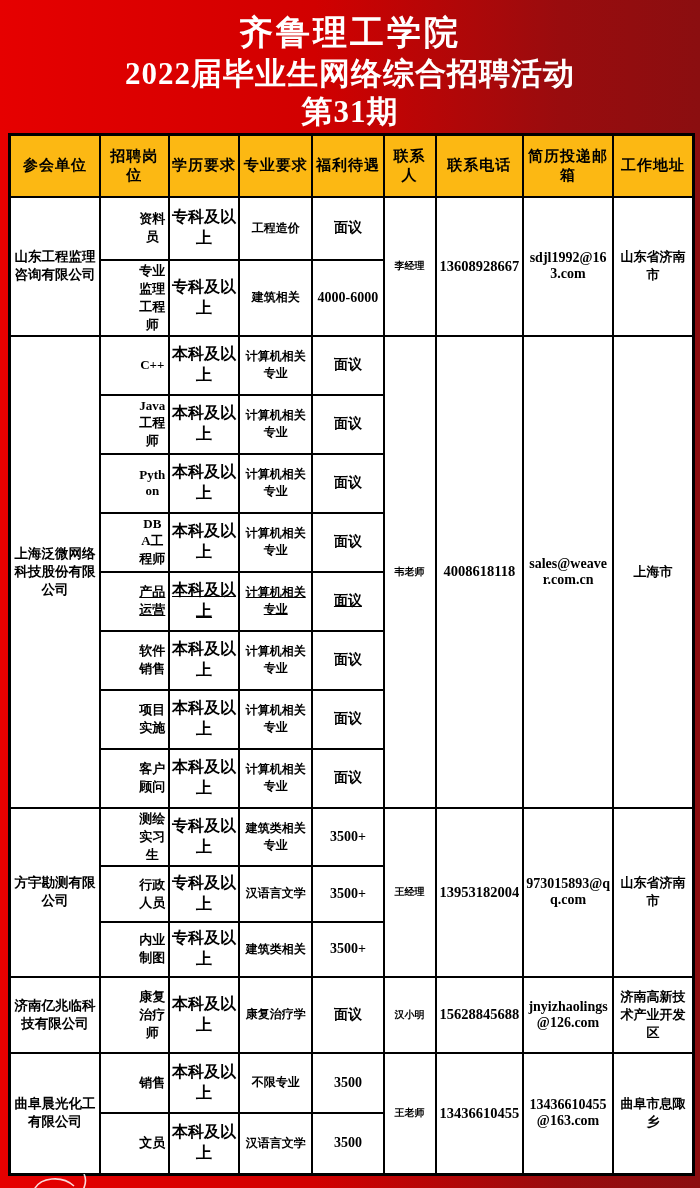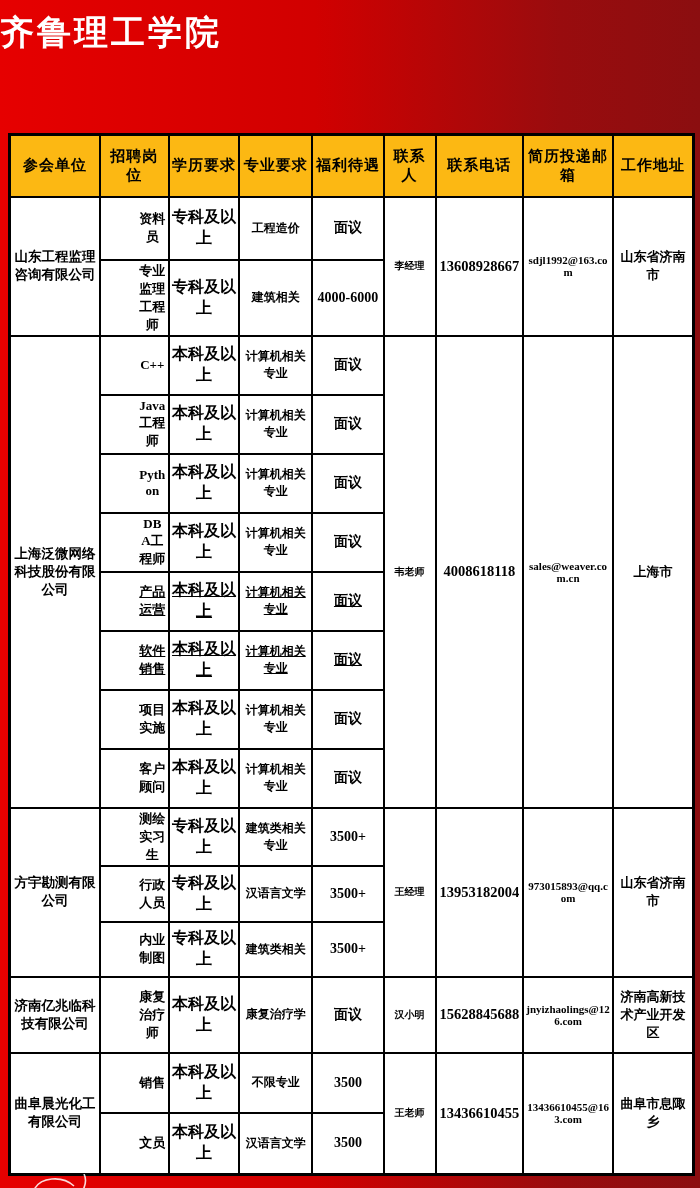--- a/index.html
+++ b/index.html
@@ -6,21 +6,21 @@
   body{
     width:700px;height:1188px;overflow:hidden;
     font-family:"Liberation Serif","DejaVu Serif",serif;
     background:linear-gradient(90deg,var(--bg-left,#E60000) 0%,#D10000 45%,#990C0E 80%,var(--bg-right,#8B0E10) 100%);
   }
   .page{display:flex;flex-direction:column;width:700px;height:1188px;box-sizing:border-box;}
 
   
   .title-block{
     height:133px;flex:0 0 133px;box-sizing:border-box;
-    padding-top:12px;
+    padding-top:12px;text-align:center;
     color:var(--title-color,#FFFFFF);font-weight:bold;line-height:1.25;
   }
   .title-line1{font-size:34px;letter-spacing:3px;}
   .title-line2{font-size:31px;letter-spacing:1px;}
   .title-line3{font-size:31px;letter-spacing:1px;}
 
   
   .table-wrap{
     flex:1 1 auto;box-sizing:border-box;
     padding-left:8px;padding-right:5px;border-radius:30px;
@@ -42,34 +42,36 @@
     background:var(--header-bg,#FCB813);
     font-size:15px;letter-spacing:1px;
   }
   td.company{font-size:13.5px;}
   td.position{font-size:13px;padding-left:38px;}
   td.education{font-size:16px;}
   td.major{font-size:12px;margin-left:28px;}
   td.salary{font-size:14px;}
   td.contact{font-size:10px;}
   td.phone{font-size:14.5px;}
-  td.email{font-size:11px;}
+  td.email{font-size:14px;}
   td.address{font-size:13px;}
 
   
   .bottom-band{flex:0 0 14px;height:14px;position:relative;overflow:visible;}
   .swoosh{position:absolute;left:20px;bottom:0;}
 </style>
 </head>
 <body>
 
 <div class="page">
 
   <div class="title-block">
     <div class="title-line1">齐鲁理工学院</div>
+    <div class="title-line2">2022届毕业生网络综合招聘活动</div>
+    <div class="title-line3">第31期</div>
   </div>
 
   <div class="table-wrap">
     <table>
       <colgroup>
         <col style="width:90px">
           <col style="width:69px">
           <col style="width:70px">
         <col style="width:73px">
           <col style="width:71px">
@@ -137,21 +139,21 @@
             <td class="education">本科及以上</td>
             <td class="major">计算机相关专业</td>
             <td class="salary">面议</td>
           </tr>
           <tr style="height: 59px; text-decoration: underline;">
             <td class="position">产品运营</td>
             <td class="education">本科及以上</td>
             <td class="major">计算机相关专业</td>
             <td class="salary">面议</td>
           </tr>
-          <tr style="height: 59px; text-decoration: underline;">
+          <tr style="height: 59px;">
             <td class="position">软件销售</td>
             <td class="education">本科及以上</td>
             <td class="major">计算机相关专业</td>
             <td class="salary">面议</td>
           </tr>
           <tr style="height: 59px;">
             <td class="position">项目实施</td>
             <td class="education">本科及以上</td>
             <td class="major">计算机相关专业</td>
             <td class="salary">面议</td>

